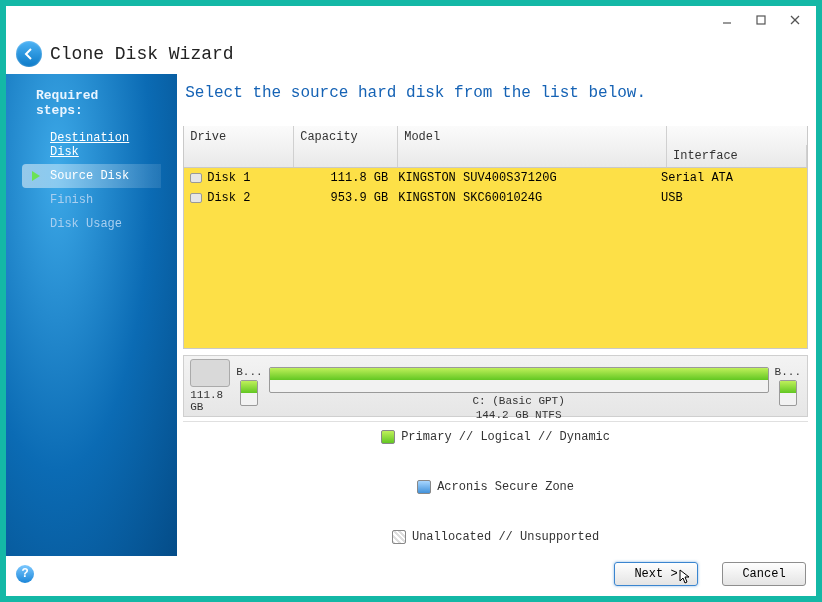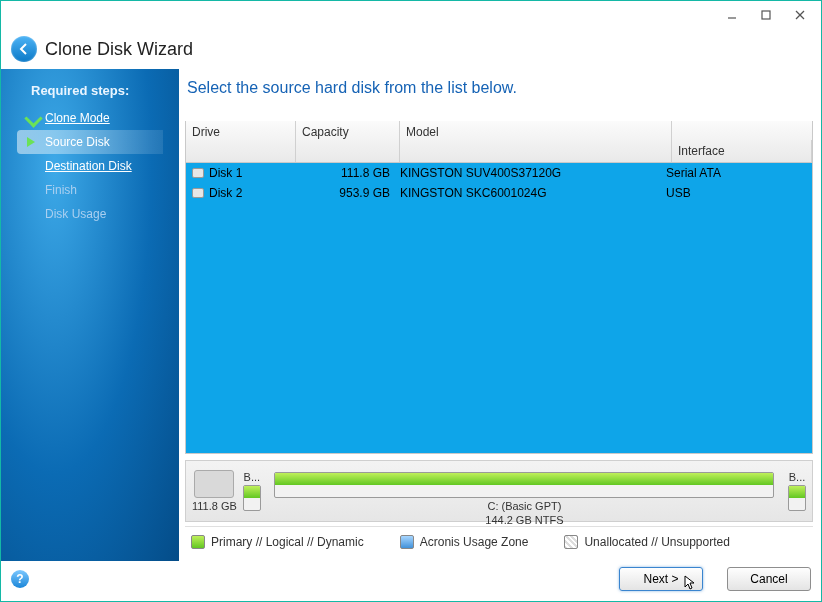--- a/index.html
+++ b/index.html
@@ -4,21 +4,21 @@
 <style>
   * { box-sizing: border-box; margin: 0; padding: 0; }
   body {
     font-family: "Segoe UI", Tahoma, sans-serif;
     font-size: 12px;
     background: #fff;
     width: 822px;
     height: 602px;
     overflow: hidden;
   }
-  .window { width: 822px; height: 602px; border: 1px solid #14b8a6; display: flex; flex-direction: column; }
+  .window { width: 822px; height: 602px; border: 6px solid #14b8a6; display: flex; flex-direction: column; font-family: Liberation Mono, monospace; }
   
   
   .titlebar { height: 28px; display: flex; justify-content: flex-end; align-items: center; padding: 0 4px; background: #fff; }
   .win-ctrl { width: 34px; height: 22px; display: flex; align-items: center; justify-content: center; cursor: default; color: #555; }
   .win-ctrl svg { width: 10px; height: 10px; stroke: #555; stroke-width: 1.2; fill: none; }
 
   
   .header { height: 40px; display: flex; align-items: center; padding: 0 10px; gap: 8px; }
   .back-btn { width: 26px; height: 26px; border-radius: 50%; background: linear-gradient(#4db3f5,#0b79c7); display:flex; align-items:center; justify-content:center; box-shadow: inset 0 0 2px rgba(255,255,255,.5); }
   .back-btn svg { width: 14px; height: 14px; stroke: #fff; stroke-width: 2; fill: none; }
@@ -61,42 +61,42 @@
   .panel-header .hicon { width:14px; height:14px; background:#c3d9ed; border:1px solid #5b7ea0; }
   .panel-header .mail { margin-left:auto; width:16px; height:12px; background:#f6e08a; border:1px solid #c0a12c; }
 
   .grid-header {
     display:flex; background: linear-gradient(#fbfbfb,#e9e9e9);
     border: 1px solid #c9c9c9; border-top: none; font-size:12px; color:#333;
   }
   .grid-header div { padding:4px 6px; border-right:1px solid #d0d0d0; }
   .col-drive{ width:110px;} .col-cap{ width:104px; text-align:left;} .col-model{ flex:1;} .col-if{ width:140px;margin-top:19px;}
 
-  .grid-body { flex:1; border:1px solid #c9c9c9; border-top:none; overflow:auto; background:#0ea5e9; }
+  .grid-body { flex:1; border:1px solid #c9c9c9; border-top:none; overflow:auto; background:#fde047; }
   .row { display:flex; padding:3px 6px; align-items:center; }
   .row .diskicon { width:12px; height:10px; background:#e6e6e6; border:1px solid #999; margin-right:5px; border-radius:2px;}
   .row .c-drive{ width:104px; display:flex; align-items:center;} 
   .row .c-cap{ width:104px; text-align:right; padding-right:10px;} 
   .row .c-model{ flex:1;} .row .c-if{ width:140px;}
 
   
   .disk-strip { margin-top:6px; background:linear-gradient(#f3f3f3,#e6e6e6); border:1px solid #cfcfcf; padding:4px 6px; display:flex; align-items:center; gap:6px; height:62px;}
   .disk-box { display:flex; flex-direction:column; align-items:center; gap:2px; }
   .drive-ic { width:40px; height:28px; background:#d9d9d9; border:1px solid #aaa; border-radius:3px; }
   .disk-sz { font-size:11px; color:#333; }
   .part-col { display:flex; flex-direction:column; align-items:center; gap:2px; }
   .part-block { border:1px solid #9a9a9a; height:26px; border-radius:2px; display:flex; align-items:flex-start; overflow:hidden; }
   .part-block.big { width:500px; background:#f2f2f2;}
   .part-block.small { width:18px; background:#f2f2f2;}
   .part-fill { background: linear-gradient(#bff05a,#62c722); height:12px; width:100%; }
   .part-label { font-size:11px; color:#333; text-align:left; }
   .part-sub { font-size:11px; color:#333; }
 
   
-  .legend { display:flex; gap:36px; padding:8px 6px; align-items:center; font-size:12px; color:#333; border-top:1px solid #e0e0e0; margin-top:4px;}
+  .legend { display:flex; gap:36px; padding:8px 6px; align-items:center; font-size:12px; color:#333; border-top:1px solid #e0e0e0; margin-top:4px;flex-direction:column;}
   .leg { display:flex; align-items:center; gap:6px;}
   .sw { width:14px; height:14px; border:1px solid #888; border-radius:2px;}
   .sw.green{ background:linear-gradient(#bff05a,#62c722);}
   .sw.blue{ background:linear-gradient(#a7d6ff,#4292da);}
   .sw.hatch{ background:repeating-linear-gradient(45deg,#ddd,#ddd 2px,#fff 2px,#fff 4px);}
 
   
   .footer { display:flex; justify-content:space-between; align-items:center; padding:6px 10px 10px; }
   .help { width:18px; height:18px; border-radius:50%; background:linear-gradient(#7cc8ff,#1b86d8); color:#fff; display:flex; align-items:center; justify-content:center; font-weight:bold; font-size:12px;}
   .btns { display:flex; gap:24px;}
@@ -134,23 +134,22 @@
       <svg viewBox="0 0 14 14">
           <polyline points="9,2 4,7 9,12"></polyline>
         </svg>
     </div>
     <h1>Clone Disk Wizard</h1>
   </div>
 
   <div class="body">
     <div class="sidebar">
       <div class="section-title">Required steps:</div>
-      <div class="side-item completed"><span>Clone Mode</span></div>
+      <div class="side-item link"><span>Destination Disk</span></div>
       <div class="side-item current"><span>Source Disk</span></div>
-      <div class="side-item link"><span>Destination Disk</span></div>
       <div class="side-item disabled"><span>Finish</span></div>
       <div class="side-item disabled"><span>Disk Usage</span></div>
     </div>
 
     <div class="main">
       <div class="main-title">Select the source hard disk from the list below.</div>
 
 
       <div class="grid-header">
         <div class="col-drive">Drive</div>
@@ -207,21 +206,21 @@
         </div>
       </div>
 
       <div class="legend">
         <div class="leg">
             <div class="sw green"></div>
             <span>Primary // Logical // Dynamic</span>
           </div>
         <div class="leg">
             <div class="sw blue"></div>
-            <span>Acronis Usage Zone</span>
+            <span>Acronis Secure Zone</span>
           </div>
         <div class="leg">
             <div class="sw hatch"></div>
             <span>Unallocated // Unsupported</span>
           </div>
       </div>
 
     </div>
   </div>
 

